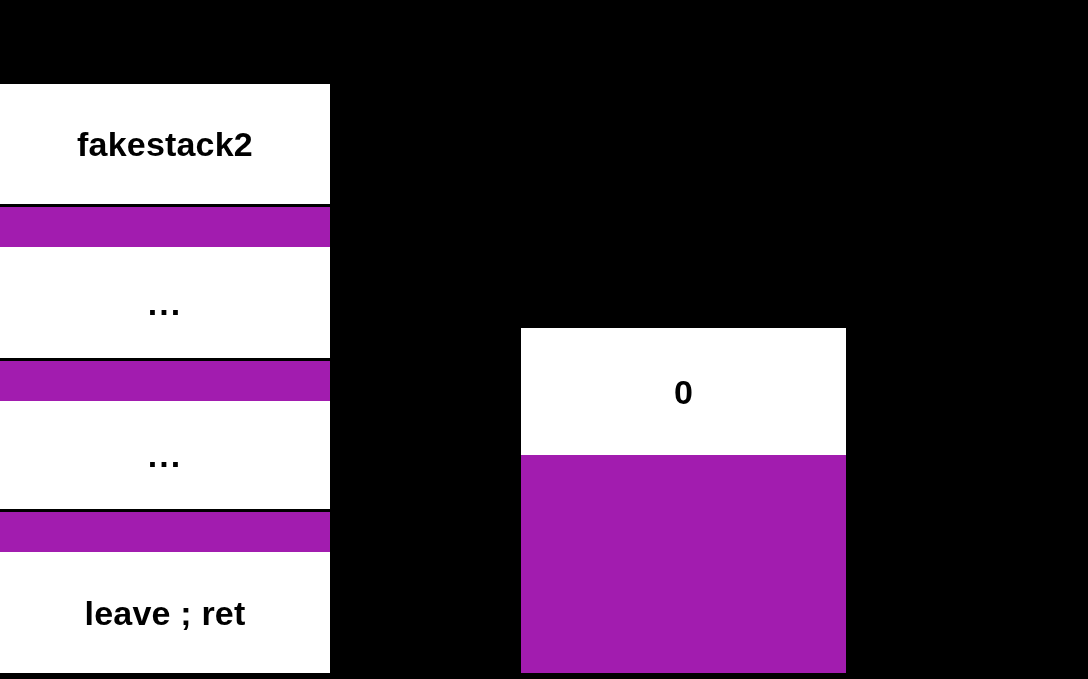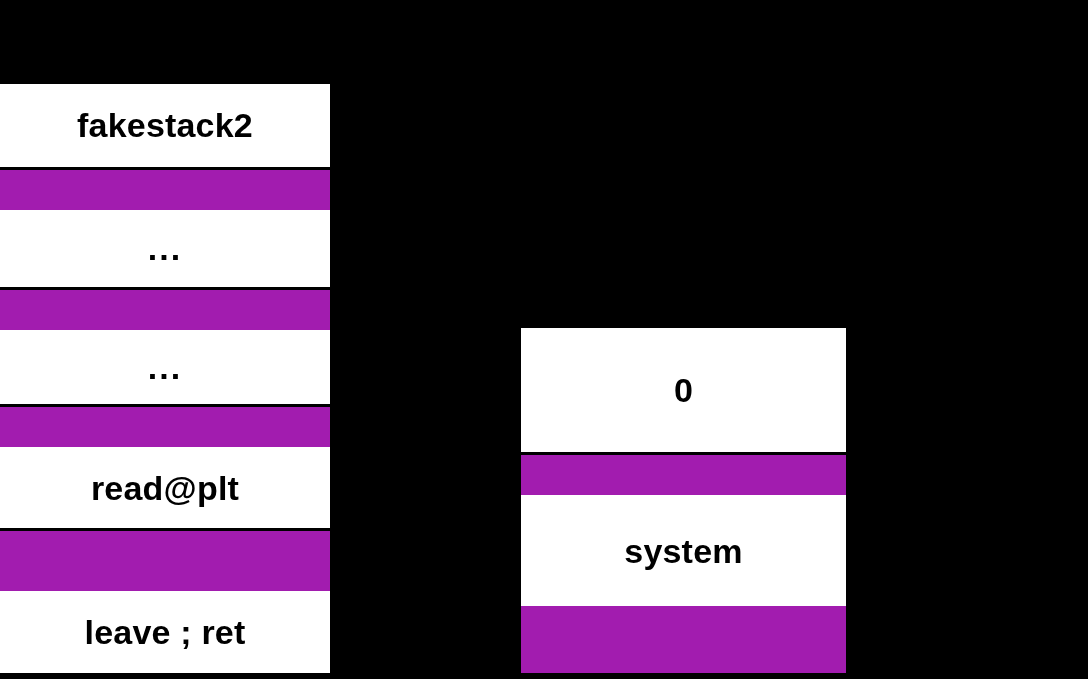--- a/index.html
+++ b/index.html
@@ -79,22 +79,20 @@
 </style>
 </head>
 <body>
 
 <div id="canvas">
 
   <div class="stack-table" id="left-stack-table">
     <div class="stack-cell">fakestack2</div>
     <div class="stack-cell ellipsis-cell">...</div>
     <div class="stack-cell ellipsis-cell">...</div>
-    <div class="stack-cell">read@plt</div>
     <div class="stack-cell">leave ; ret</div>
   </div>
 
   <div class="stack-table" id="right-stack-table">
     <div class="stack-cell">0</div>
-    <div class="stack-cell">system</div>
   </div>
 
 </div>
 
 </body></html>

